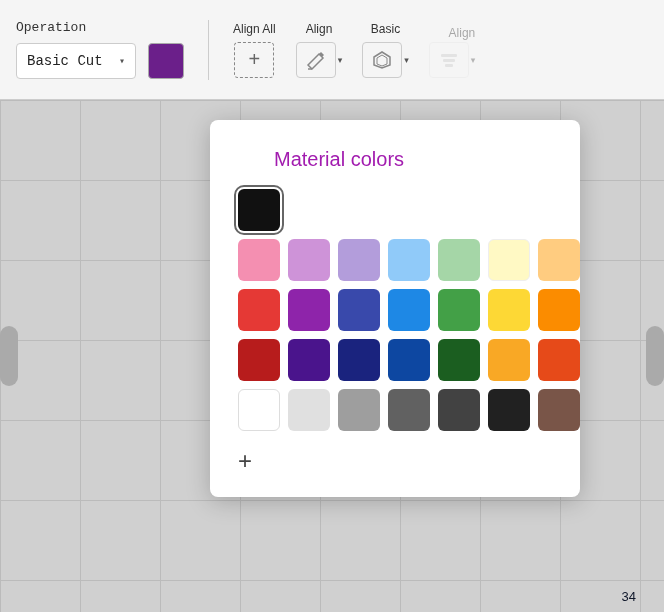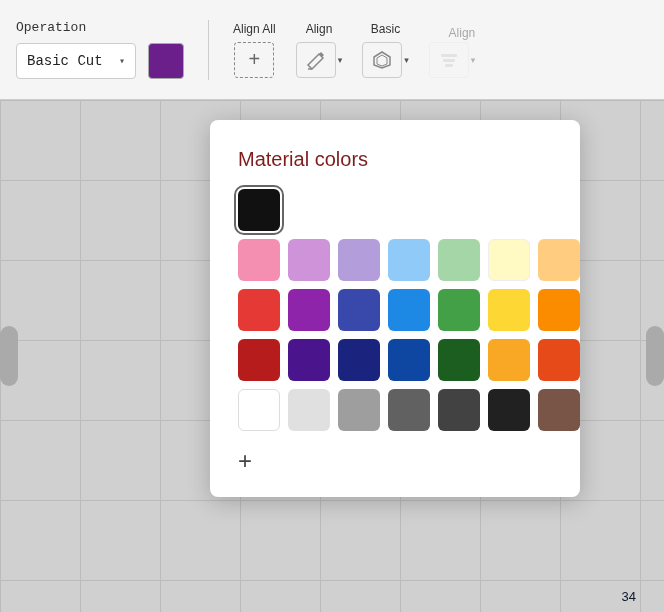--- a/index.html
+++ b/index.html
@@ -194,23 +194,24 @@
       width: 370px;
       background: white;
       border-radius: 8px;
       box-shadow: 0 4px 24px rgba(0,0,0,0.22);
       padding: 28px 28px 24px 28px;
       z-index: 100;
     }
 
     .popup-title {
       font-size: 20px;
-      color: #7f1d1d;
+      color: #a21caf;
       font-weight: 400;
       margin-bottom: 18px;
+      margin-left: 36px;
     }
 
     .color-row {
       display: flex;
       gap: 8px;
       margin-bottom: 8px;
       align-items: center;
     }
 
     .color-cell {

